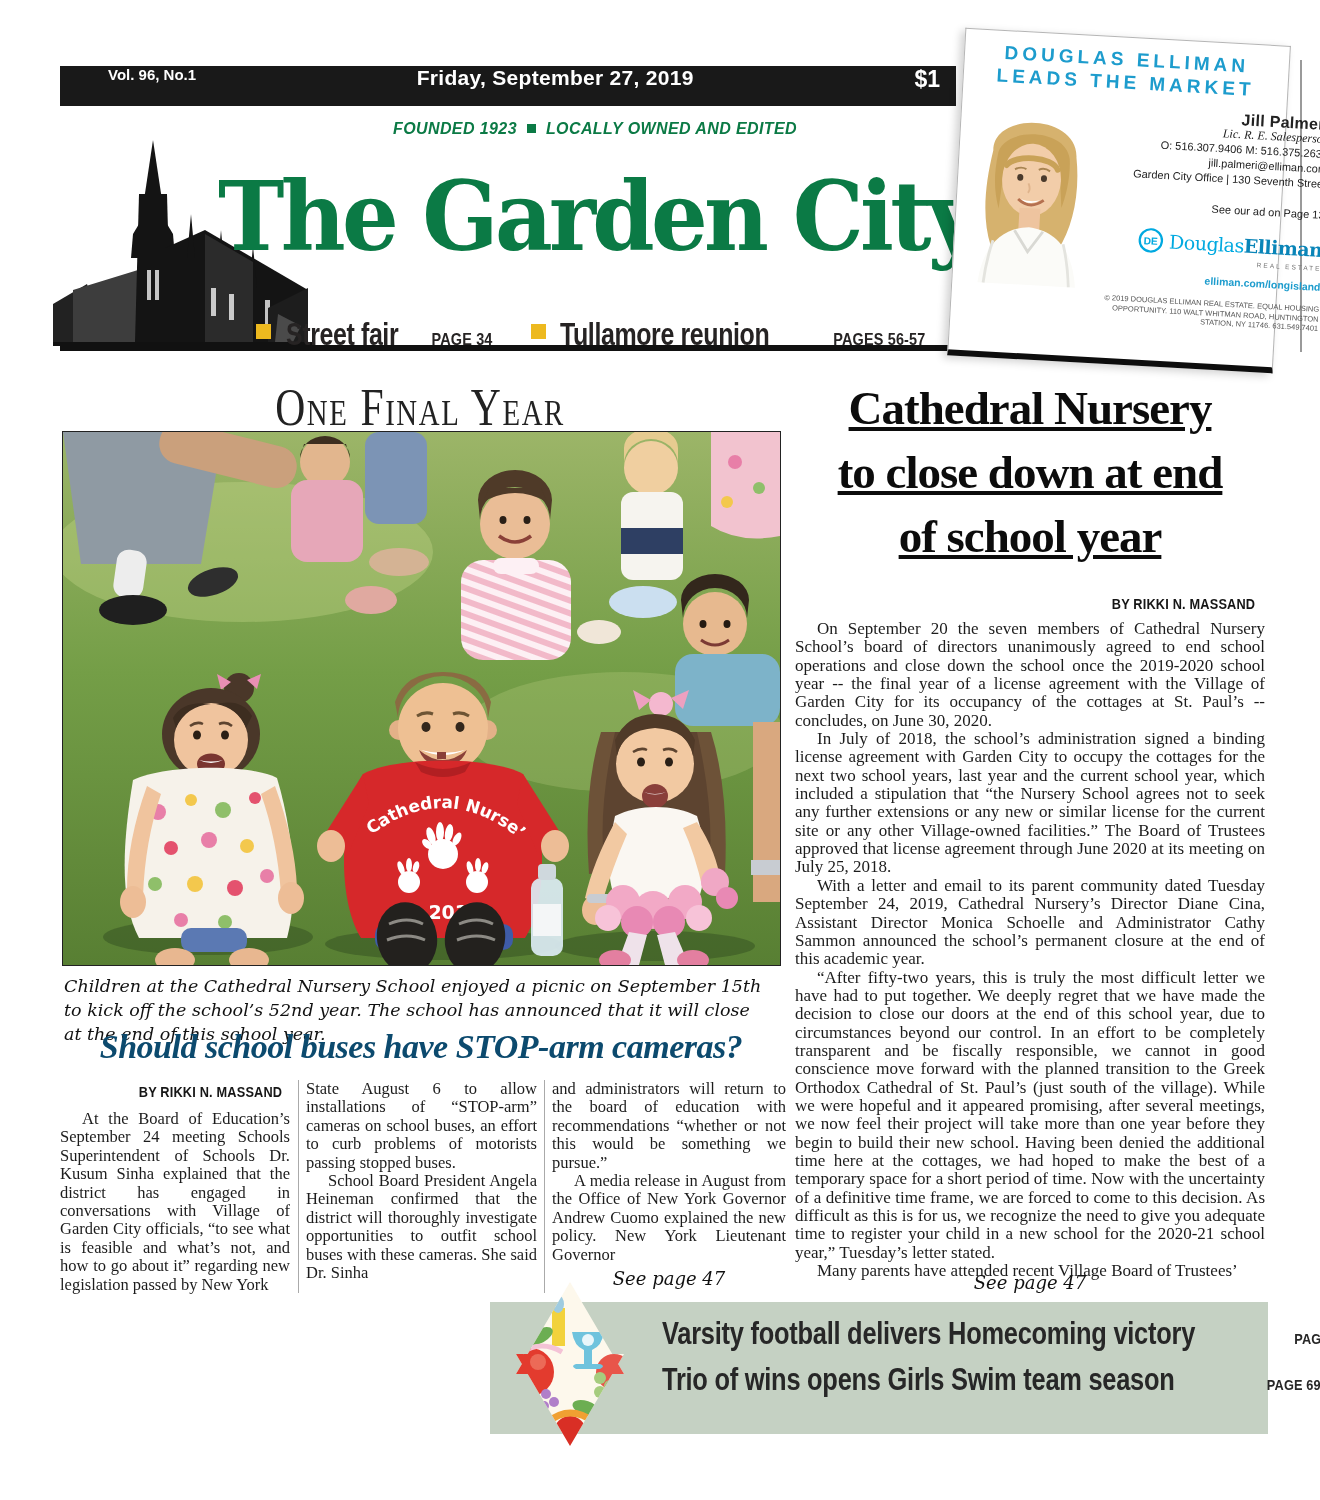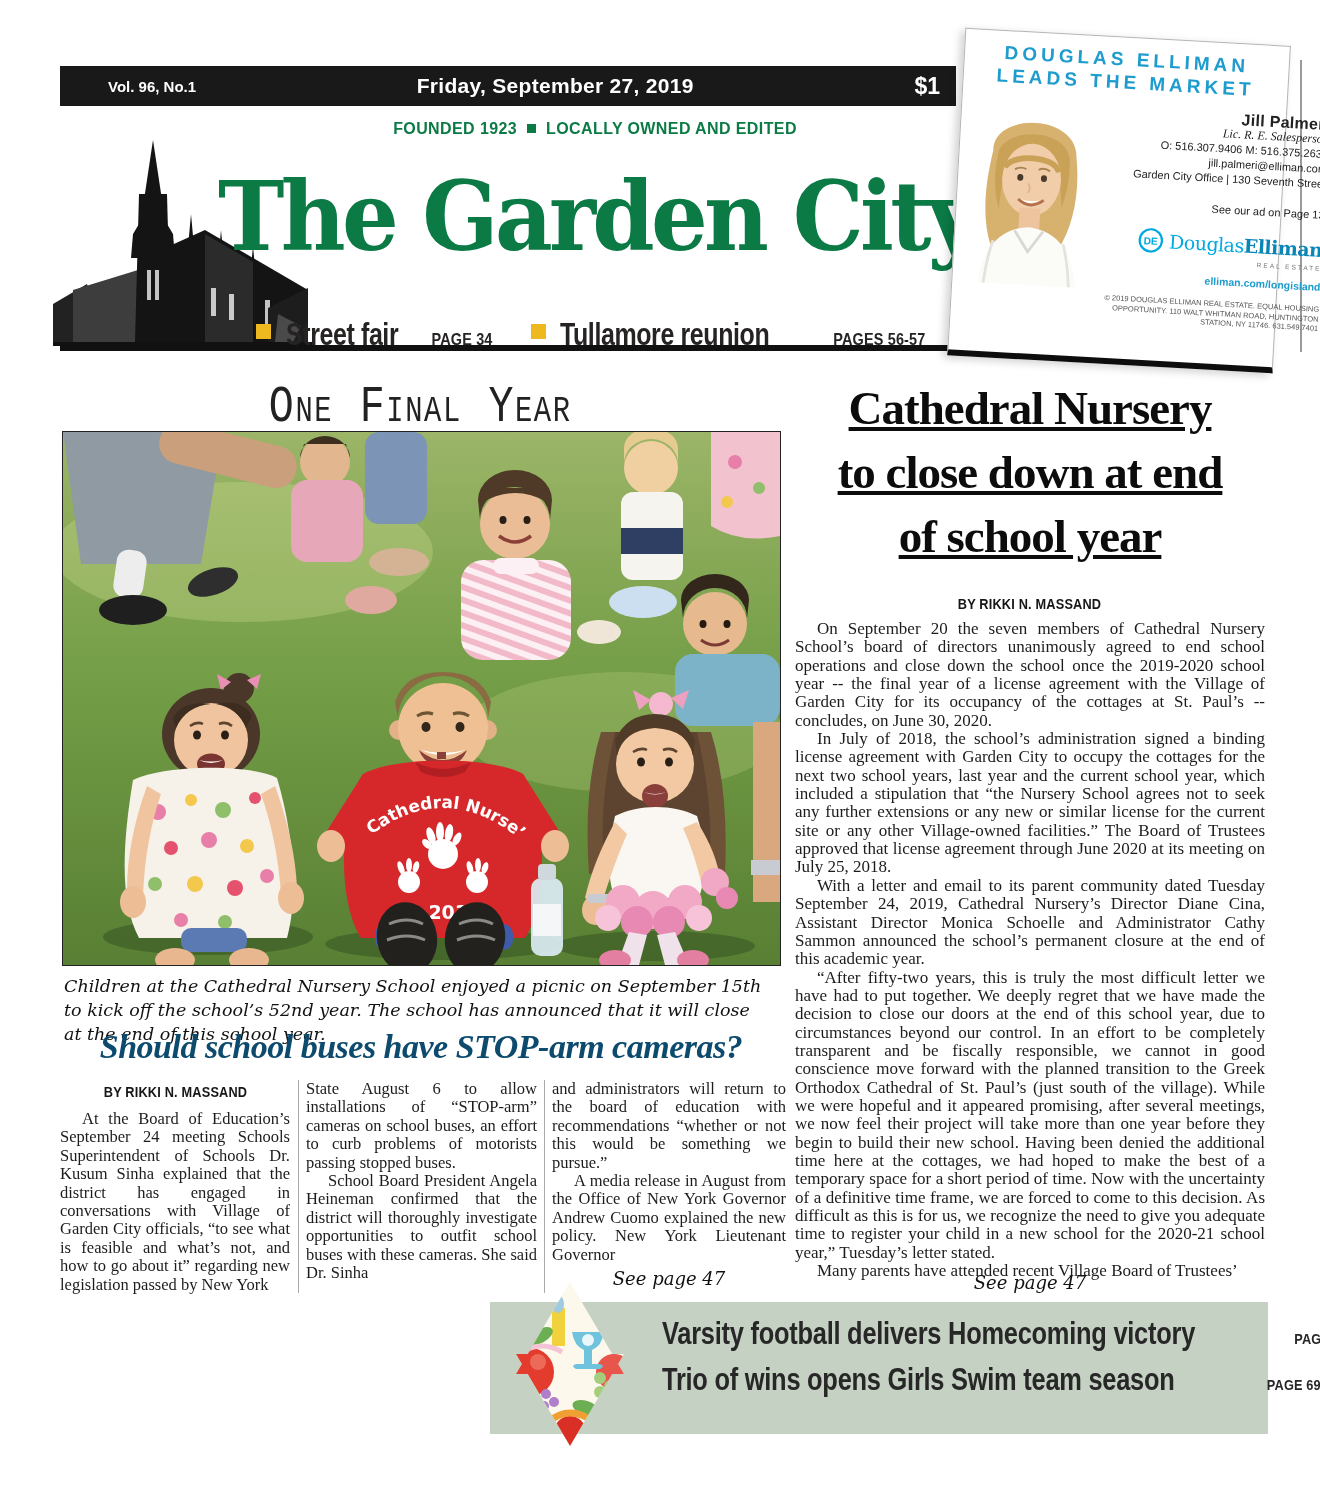--- a/index.html
+++ b/index.html
@@ -2,27 +2,27 @@
 <html><head>
 <meta charset="utf-8">
 <title>The Garden City News</title>
 <style>
   html,body{margin:0;padding:0;background:#ffffff;}
   body{width:1320px;height:1500px;position:relative;font-family:"Liberation Serif",serif;color:#1a1a1a;overflow:hidden;}
   .abs{position:absolute;}
 
   
   .topbar{left:60px;top:66px;width:896px;height:40px;background:#191919;color:#fff;
-          font-family:"Liberation Sans",sans-serif;font-weight:bold;display:flex;align-items:center;}
+          font-family:"Liberation Sans",sans-serif;font-weight:bold;display:flex;}
   .topbar .vol{font-size:15px;margin-left:48px;}
   .topbar .date{font-size:21px;flex:1;text-align:center;letter-spacing:.3px;}
   .topbar .price{font-size:23px;margin-right:16px;}
 
   .founded{left:60px;top:120px;width:1070px;text-align:center;color:#0b7a45;
-           font-family:"Liberation Sans",sans-serif;font-weight:bold;font-size:16px;letter-spacing:.4px;}
+           font-family:"Liberation Sans",sans-serif;font-weight:bold;font-size:16px;letter-spacing:.4px;font-style:italic;}
   .founded .sq{display:inline-block;width:9px;height:9px;background:#0b7a45;margin:0 10px 1px 10px;}
 
   .masthead-title{left:218px;top:152px;width:930px;height:140px;color:#0b7a45;
       font-family:"DejaVu Serif",serif;font-weight:bold;font-size:96px;line-height:130px;
       letter-spacing:-4px;white-space:nowrap;transform:scaleX(.93);transform-origin:left center;}
 
   .teaser-row{left:60px;top:316px;width:1070px;text-align:center;font-family:"Liberation Sans",sans-serif;color:#262323;}
   .teaser-item{display:inline-block;margin:0 14px;}
   .teaser-sq{display:inline-block;width:15px;height:15px;background:#edb91f;margin-right:10px;vertical-align:6px;}
   .teaser-label{font-size:32px;font-weight:bold;display:inline-block;transform:scaleX(.78);transform-origin:left center;letter-spacing:-.5px;}
@@ -44,30 +44,30 @@
   .ad-lic{font-family:"Liberation Serif",serif;font-style:italic;font-size:12px;}
   .ad-seead{margin-top:16px;font-size:11px;}
   .ad-logo-row{margin-top:14px;display:flex;justify-content:flex-end;align-items:center;gap:5px;}
   .ad-logo-text{font-family:"DejaVu Serif",serif;font-size:19px;color:#00a9e0;letter-spacing:-.5px;}
   .ad-logo-text .ell{font-weight:bold;color:#0a85b8;}
   .ad-logo-sub{font-size:6.5px;letter-spacing:2px;color:#777;text-align:right;margin-top:-2px;}
   .ad-site{color:#1d9ccd;font-weight:bold;font-size:10.5px;margin-top:4px;}
   .ad-fine{margin-top:10px;font-size:7.5px;line-height:9.5px;color:#555;text-align:right;width:230px;margin-left:auto;}
 
   
-  .kicker{left:60px;top:378px;width:720px;text-align:center;font-family:Liberation Mono, monospace;
+  .kicker{left:60px;top:378px;width:720px;text-align:center;font-family:Liberation Serif, serif;
           font-variant:small-caps;font-size:52px;color:#222;letter-spacing:2px;}
   .kicker span{display:inline-block;transform:scaleX(.8);}
   .photo-frame{left:62px;top:431px;width:717px;height:533px;border:1px solid #222;box-sizing:content-box;overflow:hidden;}
   .caption{left:64px;top:974px;width:702px;font-family:"DejaVu Serif",serif;font-style:italic;
            font-size:17.5px;line-height:24px;color:#111;}
   .bus-headline{left:60px;top:1028px;width:722px;text-align:center;font-weight:bold;font-style:italic;
                 font-size:34px;letter-spacing:-.5px;color:#0c4a6e;}
   .byline{font-family:"Liberation Sans",sans-serif;font-weight:bold;font-size:14.5px;letter-spacing:.2px;
-          text-align:center;color:#161616;}
+          text-align:right;color:#161616;}
   .byline span{display:inline-block;transform:scaleX(.88);}
   .bus-byline{left:60px;top:1084px;width:232px;}
   .bus-cols{left:60px;top:1080px;width:726px;height:215px;}
   .news-body{font-size:16.5px;line-height:18.4px;text-align:justify;color:#1c1c1c;}
   .news-body p{margin:0;}
   .news-body p.ind{text-indent:22px;}
   .bus-col{position:absolute;top:0;}
   .bus-col1{left:0;width:230px;top:30px;}
   .bus-col2{left:246px;width:231px;}
   .bus-col3{left:492px;width:234px;}

